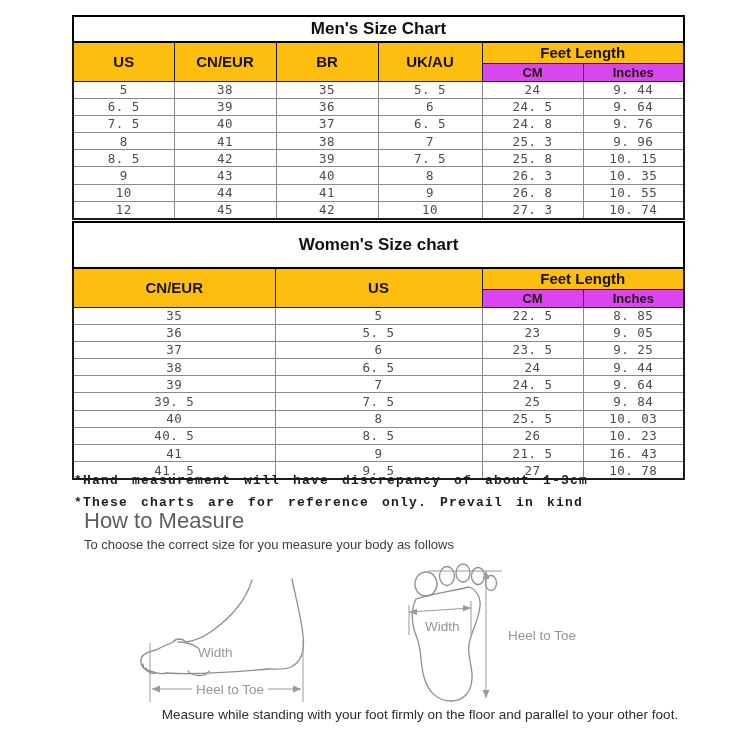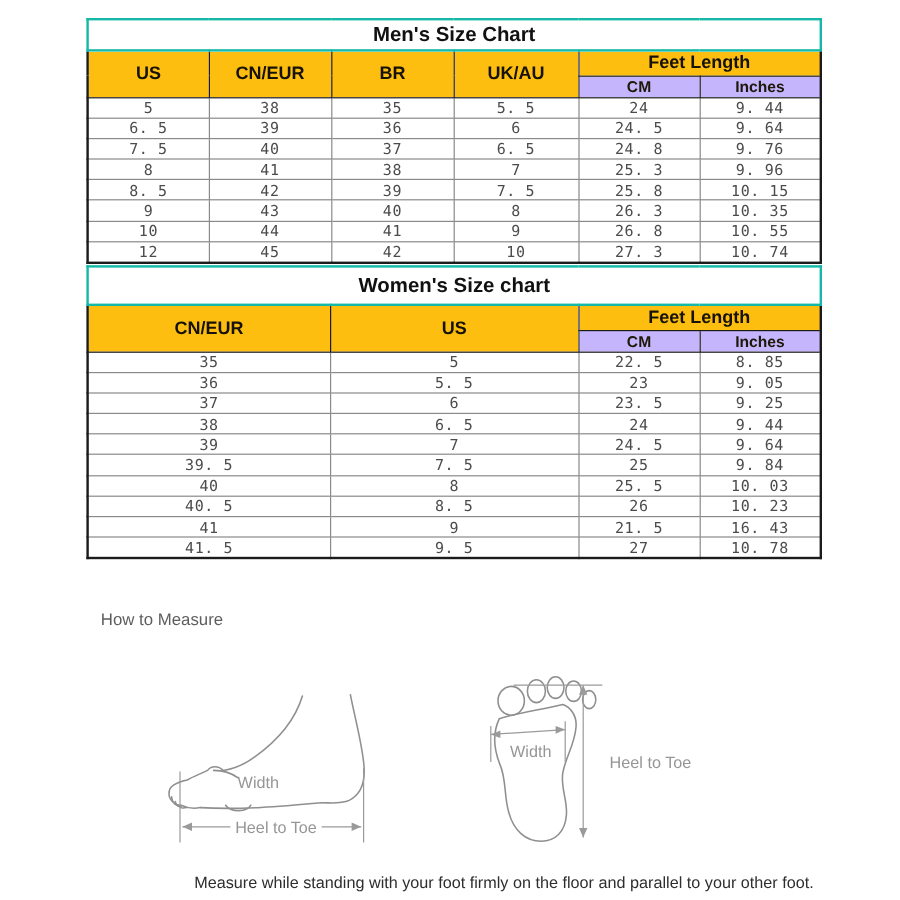--- a/index.html
+++ b/index.html
@@ -6,53 +6,53 @@
   .canvas{position:relative;width:750px;height:750px;background:#ffffff;overflow:hidden;
           font-family:"Liberation Sans",sans-serif;}
 
   
   table.size-table{position:absolute;left:72px;border-collapse:collapse;table-layout:fixed;
                    width:611px;border:2px solid #1b1b1b;}
   table.mens{top:15px;}
   table.womens{top:221px;}
   td{padding:0;overflow:hidden;white-space:nowrap;text-align:center;vertical-align:middle;}
   tr.title-row td{background:#ffffff;font-weight:bold;font-size:17px;color:#111111;
-                  border:2px solid #14b8a6;}
+                  border:2px solid #000000;}
   table.mens tr.title-row{height:26px;}
-  table.womens tr.title-row{height:32px;}
+  table.womens tr.title-row{height:46px;}
   td.hcell{background:#FDBE10;font-weight:bold;font-size:15px;color:#161208;
            border:1px solid #1b1b1b;}
-  td.shcell{background:#c4b5fd;font-size:13px;font-weight:600;color:#1e1808;
+  td.shcell{background:#d946ef;font-size:13px;font-weight:600;color:#1e1808;
             border:1px solid #1b1b1b;}
   tr.hrow1{height:21px;margin-left:23px;}
   tr.hrow2{height:18px;}
   tr.drow{height:17.2px;}
   tr.drow td{font-family:"DejaVu Sans Mono",monospace;font-size:12.5px;color:#4c4c4c;
              border:1px solid #8a8a8a;letter-spacing:0.5px;}
 
   
   .notes{position:absolute;left:74px;top:470px;font-family:"Liberation Mono",monospace;
          font-weight:bold;font-size:13px;color:#1d1d1d;line-height:22px;
          letter-spacing:1.2px;word-spacing:4px;}
 
   
-  .howto-heading{position:absolute;left:84px;top:508px;font-size:14px;color:#5e5e5e;}
+  .howto-heading{position:absolute;left:84px;top:508px;font-size:22px;color:#5e5e5e;}
   .howto-sub{position:absolute;left:84px;top:537px;font-size:13px;color:#3d3d3d;}
 
   
   svg.diagram{position:absolute;overflow:visible;}
   svg.side{left:130px;top:555px;}
   svg.top{left:395px;top:558px;}
   .fline{fill:none;stroke:#8f8f8f;stroke-width:1.3;stroke-linecap:round;stroke-linejoin:round;}
   .mline{fill:none;stroke:#9a9a9a;stroke-width:1;}
   .ahead{fill:#9a9a9a;stroke:none;}
   text.dlabel{font-family:"Liberation Sans",sans-serif;font-size:13.5px;fill:#969696;}
 
   .caption{position:absolute;left:100px;top:707px;width:640px;text-align:center;
-           font-size:13.5px;color:#2e2e2e;margin-top:21px;}
+           font-size:13.5px;color:#2e2e2e;}
 </style>
 </head>
 <body>
 
 <div class="canvas">
 
   <table class="size-table mens">
     <colgroup>
       <col style="width:101px">
         <col style="width:102px">
@@ -219,22 +219,27 @@
       </tr>
       <tr class="drow">
         <td>41. 5</td>
         <td>9. 5</td>
         <td>27</td>
         <td>10. 78</td>
       </tr>
     </tbody>
   </table>
 
+  <div class="notes">
+    <div>*Hand measurement will have discrepancy of about 1-3cm</div>
+    <div>*These charts are for reference only. Prevail in kind</div>
+  </div>
 
   <div class="howto-heading">How to Measure</div>
+  <div class="howto-sub">To choose the correct size for you measure your body as follows</div>
 
   <svg class="diagram side" width="200" height="152" viewBox="0 0 200 152">
 
     <path class="fline" d="M122,25 C116,45 103,61 82,76 C71,84 63,86 56,87 C52,83 46,83 43,87 C37,90 31,92 26,95 C17,97 11,100 11,105"></path>
 
     <path class="fline" d="M11,105 C10,111 15,116 21,116 M13,109 C13,114 17,117 21,117 M16,113 C17,117 21,119 25,118 M21,116 C27,119 32,119 37,118"></path>
 
     <path class="fline" d="M37,118 C70,120 105,117 138,114"></path>
 
     <path class="fline" d="M162,24 C166,44 171,62 173,80 C175,96 171,107 161,112 C154,115 147,114 138,114"></path>

